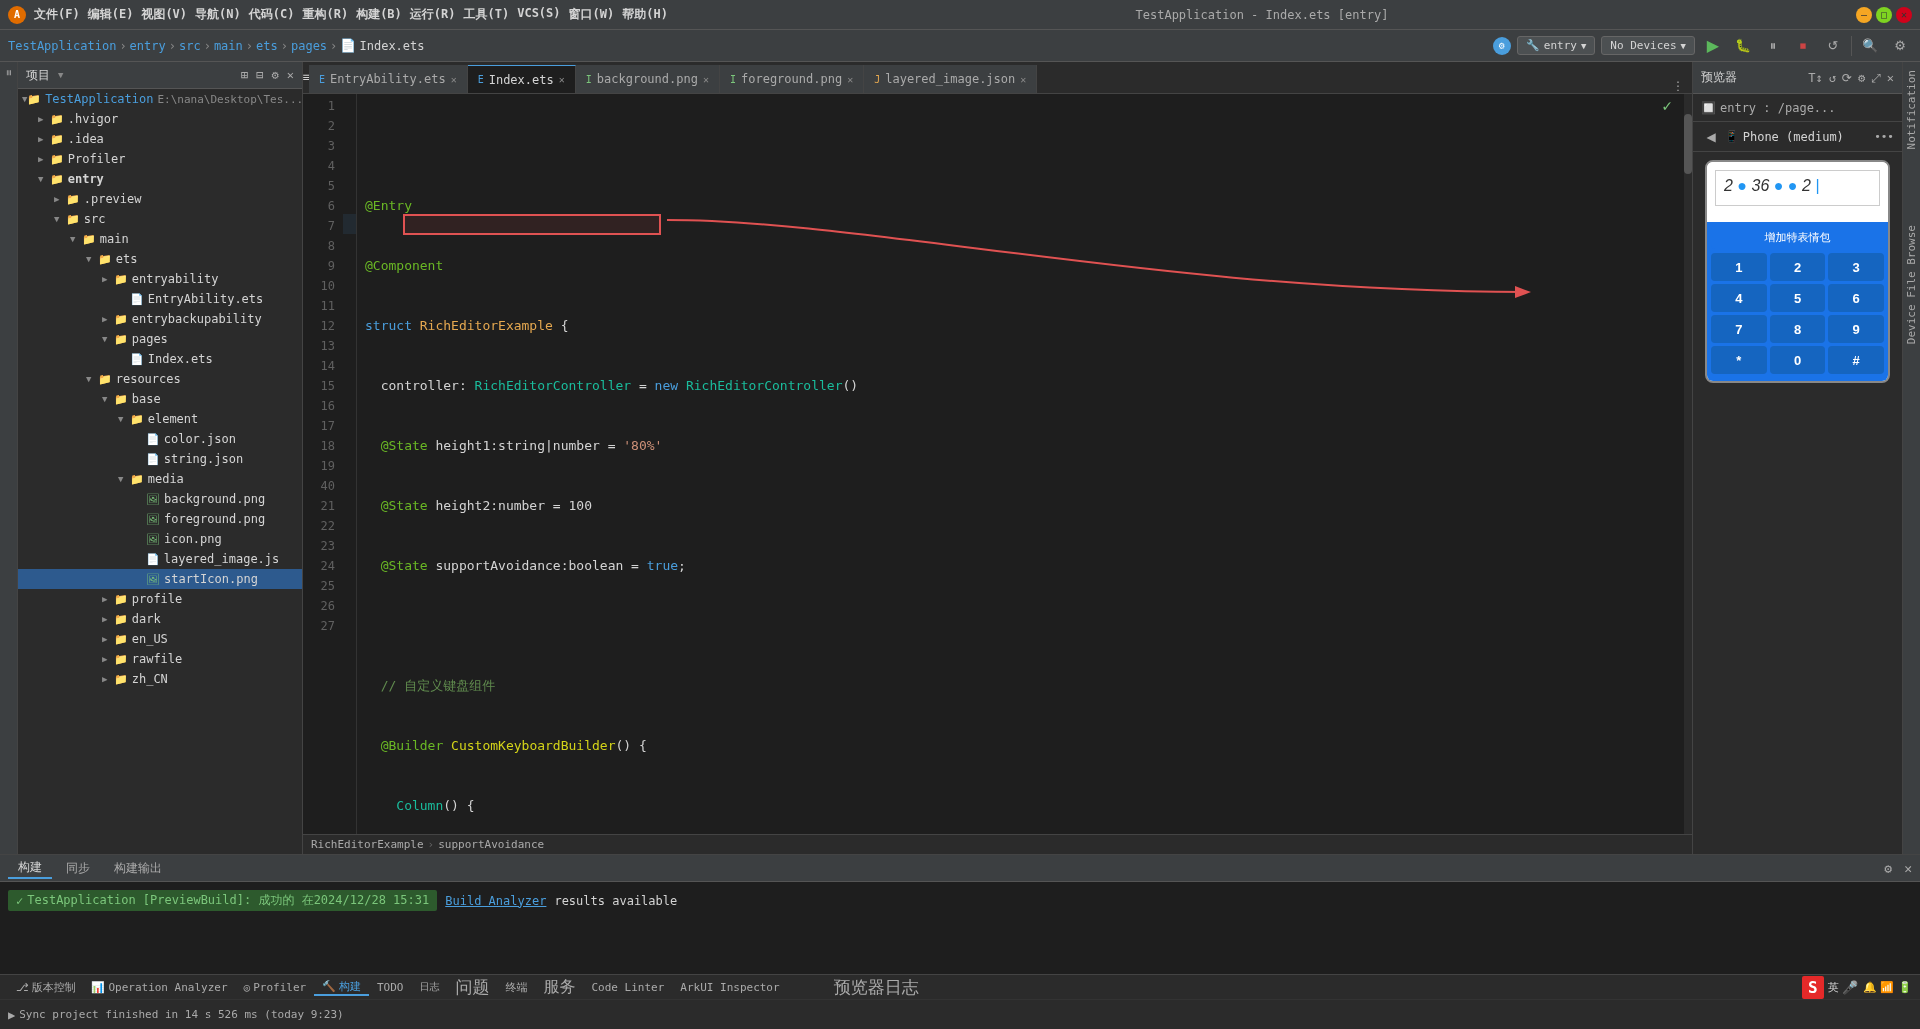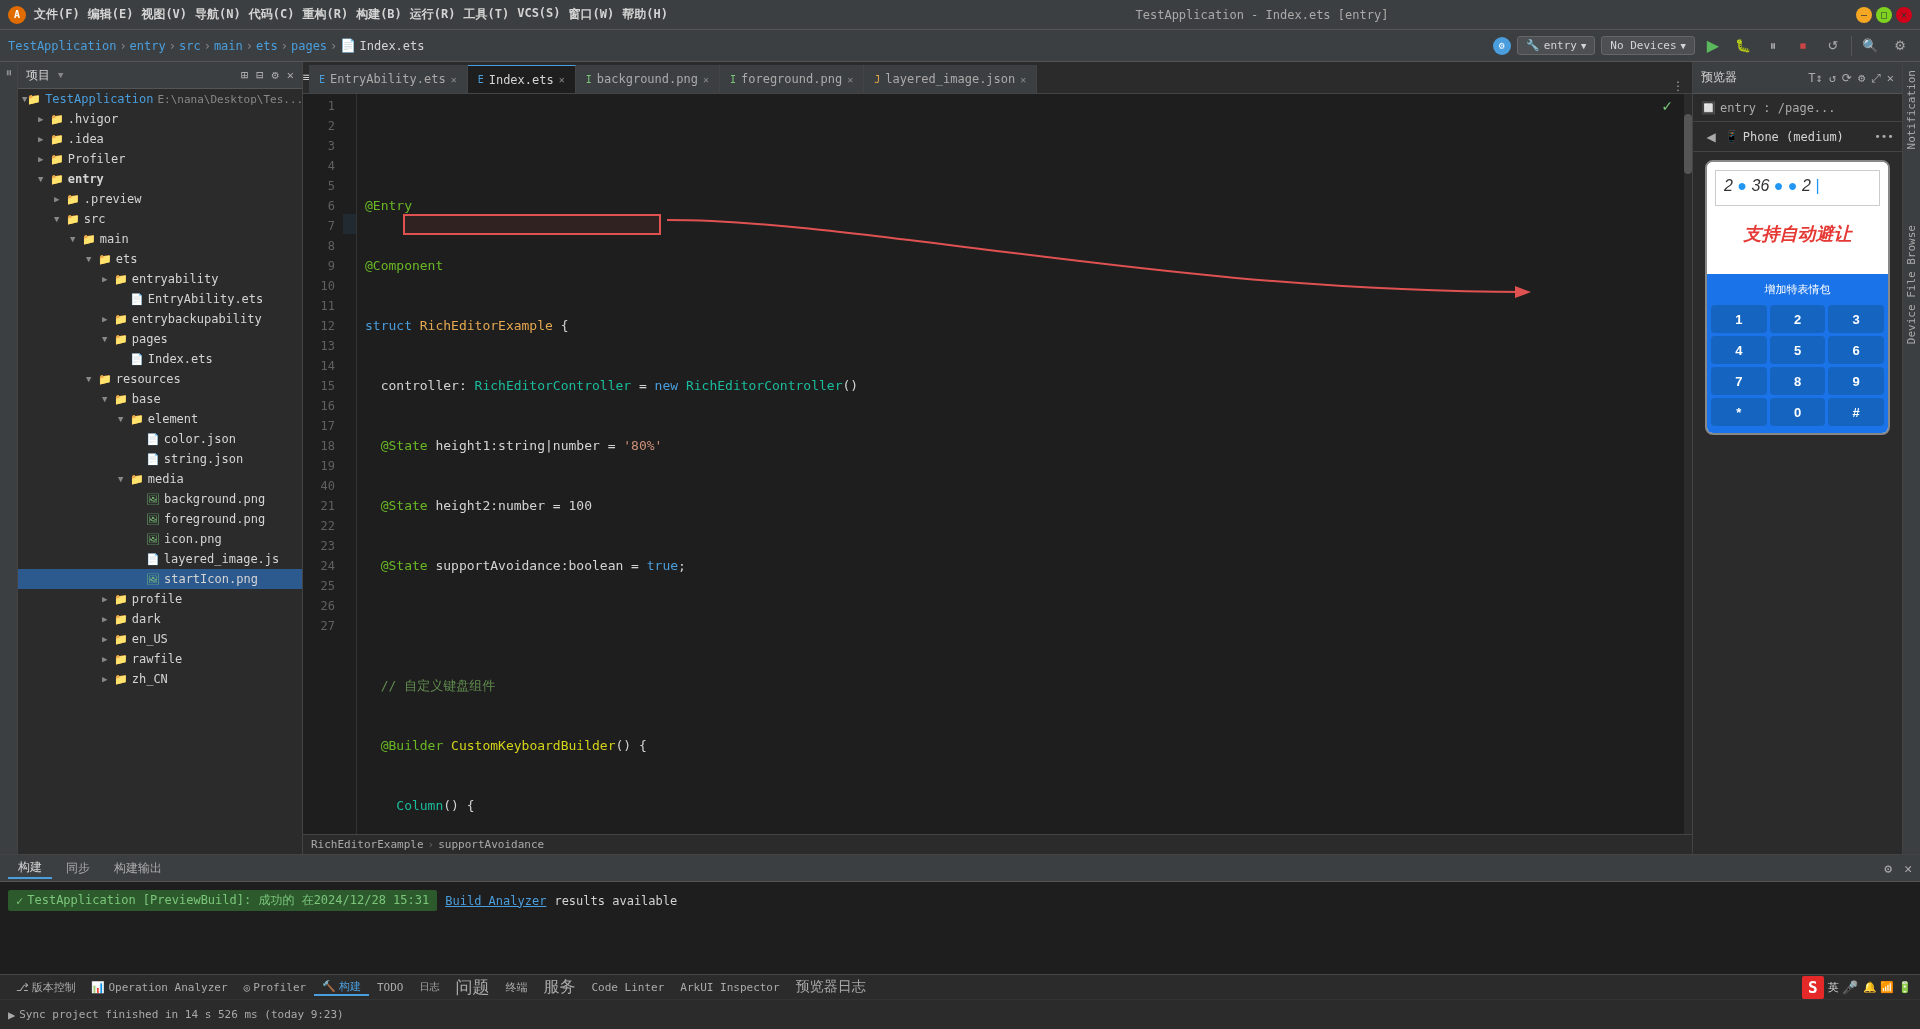--- a/index.html
+++ b/index.html
@@ -878,21 +878,20 @@
           <div class="phone-input-area">
             <span>2</span>
             <span style="color:#2196F3;">●</span>
             <span>36</span>
             <span style="color:#2196F3;">●</span>
             <span style="color:#2196F3;">●</span>
             <span>2</span>
             <span style="color:#2196F3; font-weight:100;">|</span>
           </div>
 
-          <div class="phone-text-red">支持自动避让</div>
         </div>
 
         <div class="phone-keyboard">
           <div class="phone-kb-special">增加特表情包</div>
           <div class="phone-kb-row">
             <div class="phone-kb-btn">1</div>
             <div class="phone-kb-btn">2</div>
             <div class="phone-kb-btn">3</div>
           </div>
           <div class="phone-kb-row">
@@ -960,21 +959,21 @@
       <span>🔨</span>
       <span>构建</span>
     </span>
     <span style="padding:0 8px; color:#aaa; font-size:11px; cursor:pointer;">TODO</span>
     <span style="padding:0 8px; color:#aaa; font-size:10px; cursor:pointer;">日志</span>
     <span style="padding:0 8px; color:#aaa; font-size:17px; cursor:pointer;">问题</span>
     <span style="padding:0 8px; color:#aaa; font-size:11px; cursor:pointer;">终端</span>
     <span style="padding:0 8px; color:#aaa; font-size:16px; cursor:pointer;">服务</span>
     <span style="padding:0 8px; color:#aaa; font-size:11px; cursor:pointer;">Code Linter</span>
     <span style="padding:0 8px; color:#aaa; font-size:11px; cursor:pointer;">ArkUI Inspector</span>
-    <span style="padding:0 8px; color:#aaa; font-size:14px; cursor:pointer;">预览器日志</span>
+    <span style="padding:0 8px; color:#aaa; font-size:17px; cursor:pointer;margin-left:38px;">预览器日志</span>
   </div>
   <div style="margin-left:auto; display:flex; align-items:center; gap:4px;">
     <div class="swoosh-logo">S</div>
     <span style="color:#d4d4d4; font-size:11px;">英</span>
     <span style="color:#aaa; cursor:pointer; font-size:13px;">🎤</span>
     <span style="color:#aaa; cursor:pointer; font-size:11px;">🔔</span>
     <span style="color:#aaa; cursor:pointer; font-size:11px;">📶</span>
     <span style="color:#aaa; font-size:11px;">🔋</span>
   </div>
 </div>

